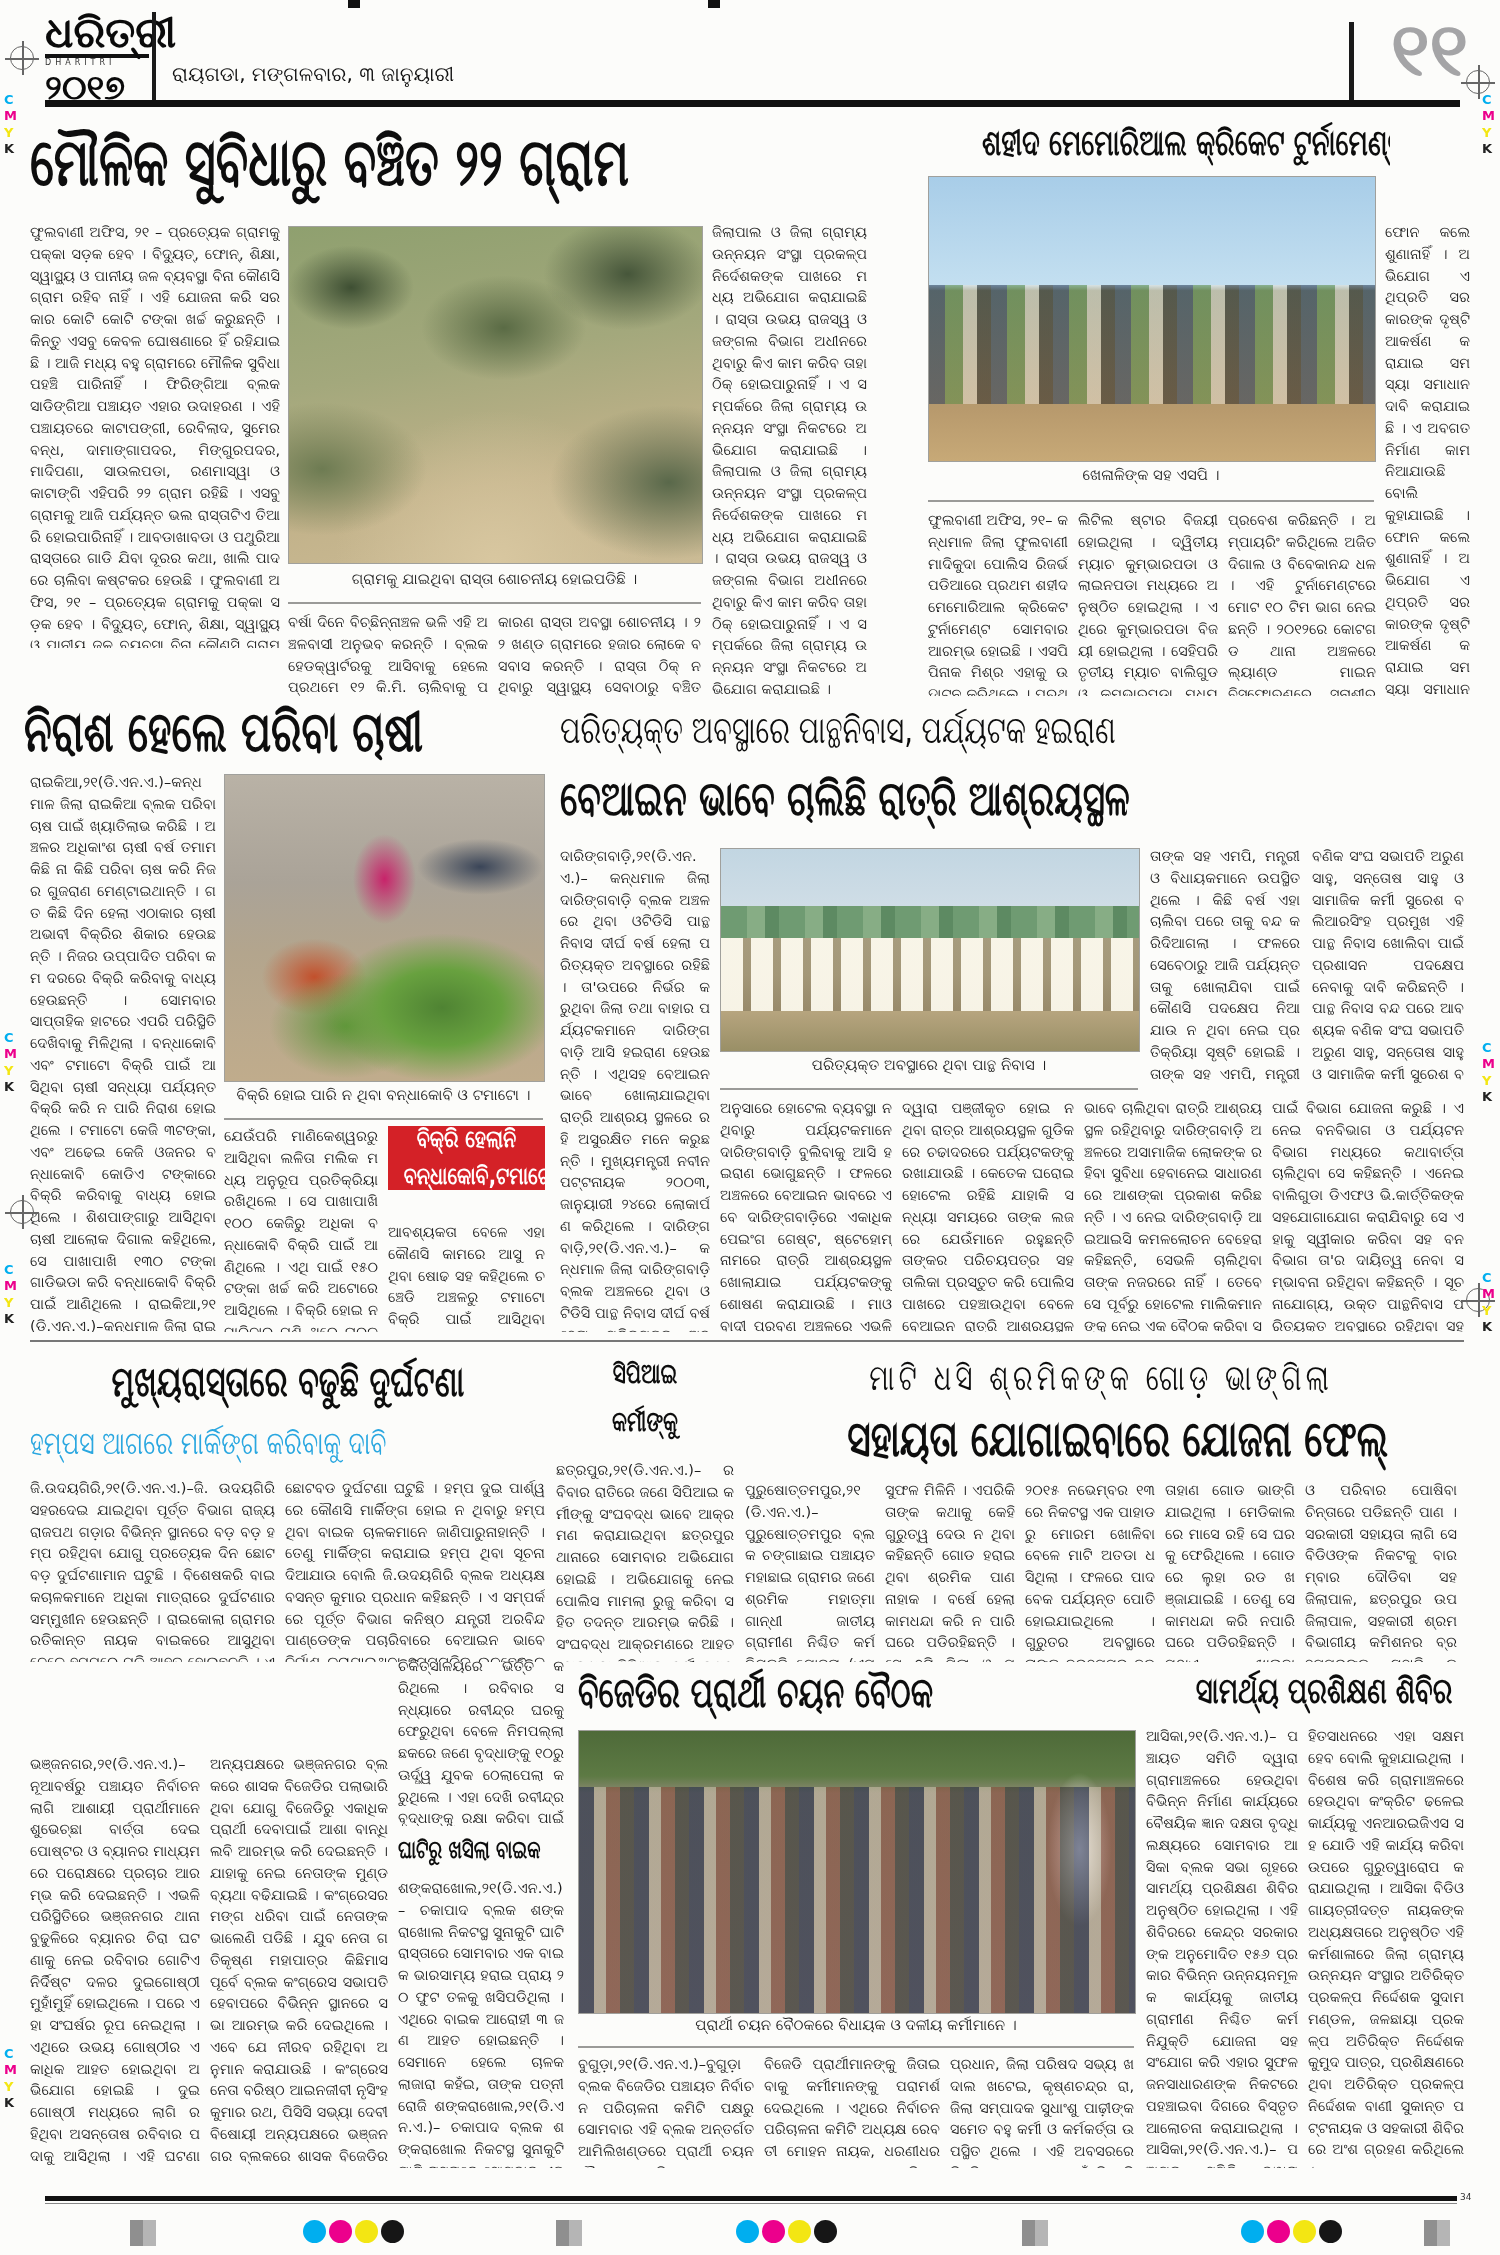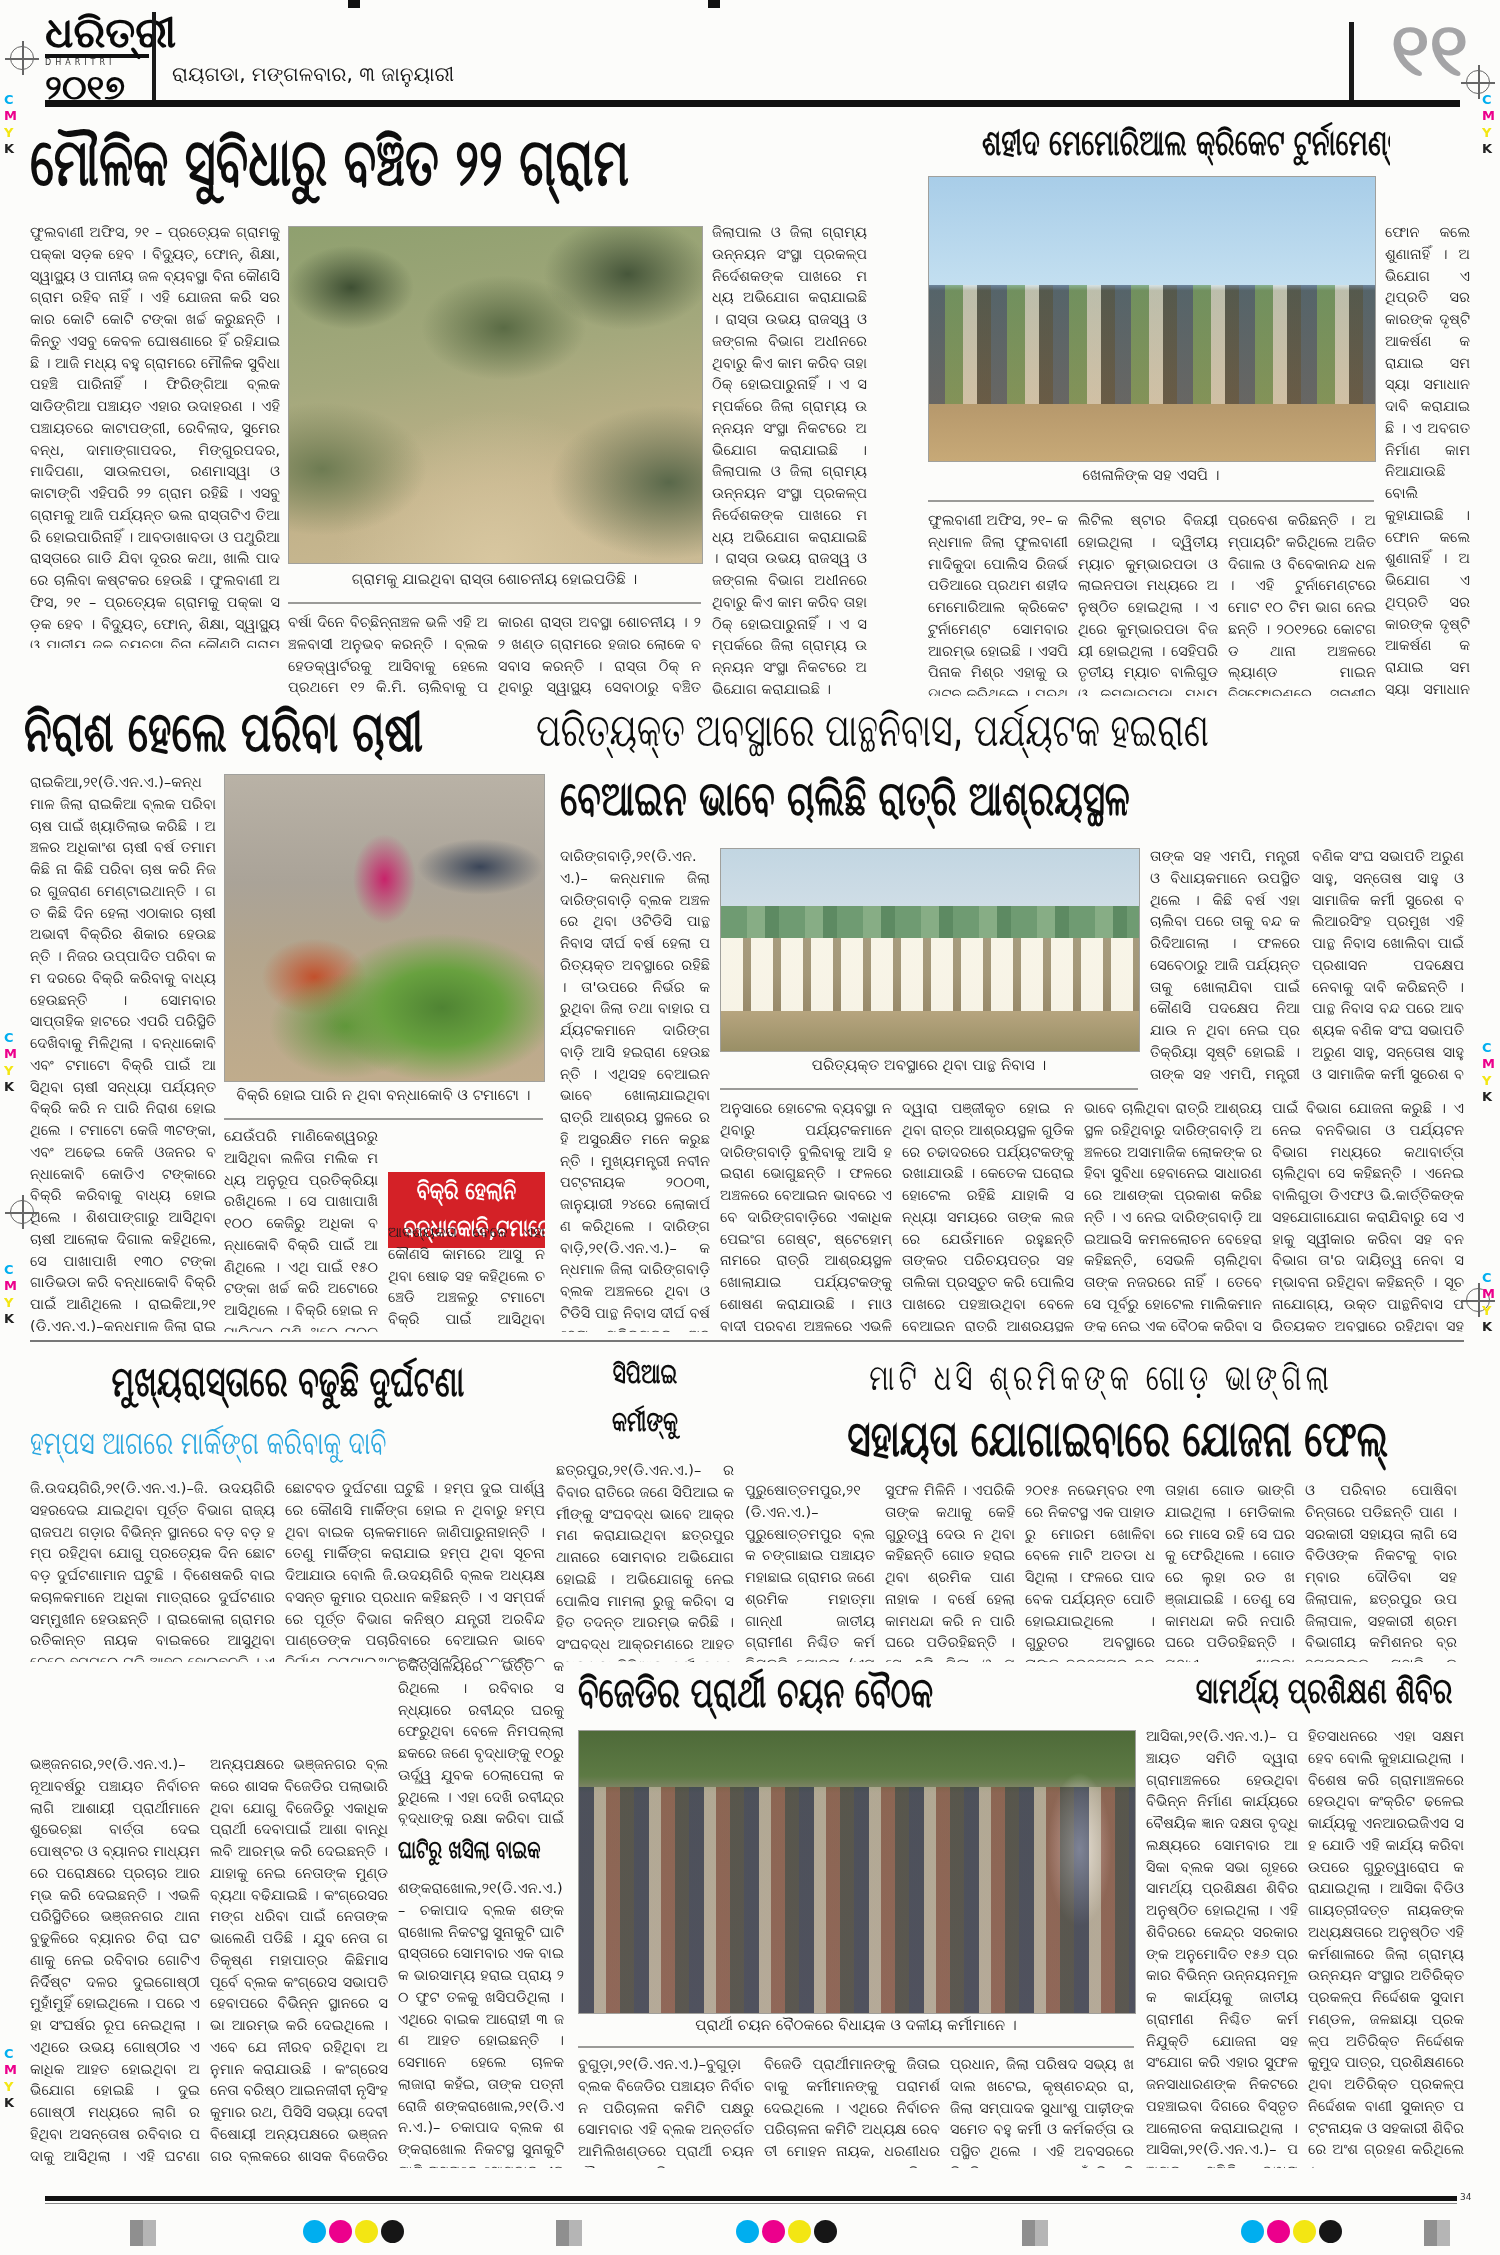--- a/index.html
+++ b/index.html
@@ -109,27 +109,27 @@
   <div class="b body-col" style="left:928px;top:510px;width:140px;height:186px">ଫୁଲବାଣୀ ଅଫିସ, ୨୧– କନ୍ଧମାଳ ଜିଲା ଫୁଲବାଣୀ ମାଦିକୁଦା ପୋଲିସ ରିଜର୍ଭ ପଡିଆରେ ପ୍ରଥମ ଶହୀଦ ମେମୋରିଆଲ କ୍ରିକେଟ ଟୁର୍ନାମେଣ୍ଟ ସୋମବାର ଆରମ୍ଭ ହୋଇଛି । ଏସପି ପିନାକ ମିଶ୍ର ଏହାକୁ ଉଦ୍ଘାଟନ କରିଥିଲେ । ପ୍ରଥମ ଦିନରେ ୩ଟି ମ୍ୟାଚ ଖେଳାଯାଇଥିଲା । ୧୦ ଓଭର ବିଶିଷ୍ଟ ପ୍ରଥମ ମ୍ୟାଚ ଲାୟନ୍ସ ଏକାଦଶ ସହିତ ଲିଟିଲ ଷ୍ଟାରର ହୋଇଥିଲା ।</div>
   <div class="b body-col" style="left:1078px;top:510px;width:140px;height:186px">ଲିଟିଲ ଷ୍ଟାର ବିଜୟୀ ହୋଇଥିଲା । ଦ୍ୱିତୀୟ ମ୍ୟାଚ କୁମ୍ଭାରପଡା ଓ ଲାଇନପଡା ମଧ୍ୟରେ ଅନୁଷ୍ଠିତ ହୋଇଥିଲା । ଏଥିରେ କୁମ୍ଭାରପଡା ବିଜୟୀ ହୋଇଥିଲା । ସେହିପରି ତୃତୀୟ ମ୍ୟାଚ ବାଲିଗୁଡ ଓ କୁମ୍ଭାରପଡା ମଧ୍ୟରେ ହୋଇଥିଲା । ଏଥିରେ ମଧ୍ୟ କୁମ୍ଭାରପଡା ବିଜୟୀ ହୋଇଥିଲା । ଲିଟିଲ ଷ୍ଟାର ଓ କୁମ୍ଭାରପଡା ପ୍ରଥମ ଦୁଇଟି ଦଳ ଭାବେ ସେମିଫାଇନାଲକୁ</div>
   <div class="b body-col" style="left:1228px;top:510px;width:148px;height:186px">ପ୍ରବେଶ କରିଛନ୍ତି । ଅମ୍ପାୟରିଂ କରିଥିଲେ ଅଜିତ ଦିଗାଲ ଓ ବିବେକାନନ୍ଦ ଧଳ । ଏହି ଟୁର୍ନାମେଣ୍ଟରେ ମୋଟ ୧୦ ଟିମ ଭାଗ ନେଇଛନ୍ତି । ୨୦୧୨ରେ କୋଟଗଡ ଥାନା ଅଞ୍ଚଳରେ ଲ୍ୟାଣ୍ଡ ମାଇନ ବିସ୍ଫୋରଣରେ ସୁନାଶୀର ମହାନ୍ତି, ଉମାକାନ୍ତ ଜାନି ଓ ସଂଗ୍ରାମ କୁମାର ଲେଙ୍କା ଶହୀଦ ହୋଇଥିଲେ । ସେମାନଙ୍କ ଉଦ୍ଦେଶ୍ୟରେ ଏହି ଟୁର୍ନାମେଣ୍ଟ କରାଯାଉଛି ।</div>
 
   <div class="b hl" style="left:24px;top:702px;width:515px;height:62px;font-size:56px;line-height:60px"><span>ନିରାଶ ହେଲେ ପରିବା ଚାଷୀ</span></div>
   <div class="b body-col" style="left:30px;top:772px;width:186px;height:560px">ରାଇକିଆ,୨୧(ଡି.ଏନ.ଏ.)–କନ୍ଧମାଳ ଜିଲା ରାଇକିଆ ବ୍ଲକ ପରିବା ଚାଷ ପାଇଁ ଖ୍ୟାତିଲାଭ କରିଛି । ଅଞ୍ଚଳର ଅଧିକାଂଶ ଚାଷୀ ବର୍ଷ ତମାମ କିଛି ନା କିଛି ପରିବା ଚାଷ କରି ନିଜର ଗୁଜରାଣ ମେଣ୍ଟାଇଥାନ୍ତି । ଗତ କିଛି ଦିନ ହେଲା ଏଠାକାର ଚାଷୀ ଅଭାବୀ ବିକ୍ରିର ଶିକାର ହେଉଛନ୍ତି । ନିଜର ଉପ୍ପାଦିତ ପରିବା କମ ଦରରେ ବିକ୍ରି କରିବାକୁ ବାଧ୍ୟ ହେଉଛନ୍ତି । ସୋମବାର ସାପ୍ତାହିକ ହାଟରେ ଏପରି ପରିସ୍ଥିତି ଦେଖିବାକୁ ମିଳିଥିଲା । ବନ୍ଧାକୋବି ଏବଂ ଟମାଟୋ ବିକ୍ରି ପାଇଁ ଆସିଥିବା ଚାଷୀ ସନ୍ଧ୍ୟା ପର୍ଯ୍ୟନ୍ତ ବିକ୍ରି କରି ନ ପାରି ନିରାଶ ହୋଇଥିଲେ । ଟମାଟୋ କେଜି ୩ଟଙ୍କା, ଏବଂ ଅଢେଇ କେଜି ଓଜନର ବନ୍ଧାକୋବି କୋଡିଏ ଟଙ୍କାରେ ବିକ୍ରି କରିବାକୁ ବାଧ୍ୟ ହୋଇଥିଲେ । ଶିଶପାଙ୍ଗାରୁ ଆସିଥିବା ଚାଷୀ ଆଲୋକ ଦିଗାଲ କହିଥିଲେ, ସେ ପାଖାପାଖି ୧୩୦ ଟଙ୍କା ଗାଡିଭଡା କରି ବନ୍ଧାକୋବି ବିକ୍ରି ପାଇଁ ଆଣିଥିଲେ । ରାଇକିଆ,୨୧(ଡି.ଏନ.ଏ.)–କନ୍ଧମାଳ ଜିଲା ରାଇକିଆ ବ୍ଲକ ପରିବା ଚାଷ ପାଇଁ ଖ୍ୟାତିଲାଭ କରିଛି । ଅଞ୍ଚଳର ଅଧିକାଂଶ ଚାଷୀ ବର୍ଷ ତମାମ କିଛି ନା କିଛି ପରିବା ଚାଷ କରି ନିଜର ଗୁଜରାଣ ମେଣ୍ଟାଇଥାନ୍ତି । ଗତ କିଛି ଦିନ ହେଲା ଏଠାକାର ଚାଷୀ ଅଭାବୀ ବିକ୍ରିର ଶିକାର ହେଉଛନ୍ତି । ନିଜର ଉପ୍ପାଦିତ ପରିବା କମ ଦରରେ ବିକ୍ରି କରିବାକୁ ବାଧ୍ୟ ହେଉଛନ୍ତି । ସୋମବାର ସାପ୍ତାହିକ ହାଟରେ ଏପରି ପରିସ୍ଥିତି ଦେଖିବାକୁ ମିଳିଥିଲା । ବନ୍ଧାକୋବି ଏବଂ ଟମାଟୋ ବିକ୍ରି ପାଇଁ ଆସିଥିବା ଚାଷୀ ସନ୍ଧ୍ୟା ପର୍ଯ୍ୟନ୍ତ ବିକ୍ରି କରି ନ ପାରି ନିରାଶ ହୋଇଥିଲେ । ଟମାଟୋ କେଜି ୩ଟଙ୍କା, ଏବଂ ଅଢେଇ କେଜି ଓଜନର ବନ୍ଧାକୋବି କୋଡିଏ ଟଙ୍କାରେ ବିକ୍ରି କରିବାକୁ ବାଧ୍ୟ ହୋଇଥିଲେ । ଶିଶପାଙ୍ଗାରୁ ଆସିଥିବା ଚାଷୀ ଆଲୋକ ଦିଗାଲ କହିଥିଲେ, ସେ ପାଖାପାଖି ୧୩୦ ଟଙ୍କା ଗାଡିଭଡା କରି ବନ୍ଧାକୋବି ବିକ୍ରି ପାଇଁ ଆଣିଥିଲେ ।</div>
   <div class="b photo photo-veg" style="left:224px;top:774px;width:319px;height:306px"></div>
   <div class="b caption" style="left:224px;top:1086px;width:319px;height:28px">ବିକ୍ରି ହୋଇ ପାରି ନ ଥିବା ବନ୍ଧାକୋବି ଓ ଟମାଟୋ ।</div>
   <div class="b hrule" style="left:224px;top:1118px;width:319px"></div>
   <div class="b body-col" style="left:224px;top:1126px;width:154px;height:206px">ଯେଉଁପରି ମାଣିକେଶ୍ୱରରୁ ଆସିଥିବା ଲଳିତା ମଲିକ ମଧ୍ୟ ଅନୁରୂପ ପ୍ରତିକ୍ରିୟା ରଖିଥିଲେ । ସେ ପାଖାପାଖି ୧୦୦ କେଜିରୁ ଅଧିକା ବନ୍ଧାକୋବି ବିକ୍ରି ପାଇଁ ଆଣିଥିଲେ । ଏଥି ପାଇଁ ୧୫୦ ଟଙ୍କା ଖର୍ଚ୍ଚ କରି ଅଟୋରେ ଆସିଥିଲେ । ବିକ୍ରି ହୋଇ ନ ପାରିବାରୁ ପୁଣି ଥରେ ଘରକୁ ଫେରାଇ ନେବାକୁ ଚାହିଁ ନ ଥିଲେ ।</div>
-  <div class="b redbox" style="left:388px;top:1172px;width:157px;height:76px">
+  <div class="b redbox" style="left:388px;top:1126px;width:157px;height:64px">
     <span>ବିକ୍ରି ହେଲାନି</span>
     <span>ବନ୍ଧାକୋବି,ଟମାଟୋ</span>
   </div>
   <div class="b body-col" style="left:388px;top:1222px;width:157px;height:110px">ଆବଶ୍ୟକତା ବେଳେ ଏହା କୌଣସି କାମରେ ଆସୁ ନ ଥିବା ଷୋଢ ସହ କହିଥିଲେ ଚଞ୍ଚେଡି ଅଞ୍ଚଳରୁ ଟମାଟୋ ବିକ୍ରି ପାଇଁ ଆସିଥିବା ବିଦେଶୀ ନାୟକ । ସେ ଟମାଟୋ କିଲୋପ୍ରତି ୩ ଟଙ୍କାରେ ବିକ୍ରି କରିଥିଲେ ।</div>
 
-  <div class="b hl kick" style="left:536px;top:704px;width:900px;height:54px;font-size:46px;line-height:52px"><span>ପରିତ୍ୟକ୍ତ ଅବସ୍ଥାରେ ପାନ୍ଥନିବାସ, ପର୍ଯ୍ୟଟକ ହଇରାଣ</span></div>
+  <div class="b hl kick" style="left:560px;top:704px;width:900px;height:54px;font-size:38px;line-height:52px"><span>ପରିତ୍ୟକ୍ତ ଅବସ୍ଥାରେ ପାନ୍ଥନିବାସ, ପର୍ଯ୍ୟଟକ ହଇରାଣ</span></div>
   <div class="b hl" style="left:560px;top:766px;width:790px;height:66px;font-size:48px;line-height:64px"><span>ବେଆଇନ ଭାବେ ଚାଲିଛି ରାତ୍ରି ଆଶ୍ରୟସ୍ଥଳ</span></div>
   <div class="b body-col" style="left:560px;top:846px;width:150px;height:486px">ଦାରିଙ୍ଗବାଡ଼ି,୨୧(ଡି.ଏନ.ଏ.)– କନ୍ଧମାଳ ଜିଲା ଦାରିଙ୍ଗବାଡ଼ି ବ୍ଲକ ଅଞ୍ଚଳରେ ଥିବା ଓଟିଡିସି ପାନ୍ଥ ନିବାସ ଦୀର୍ଘ ବର୍ଷ ହେଲା ପରିତ୍ୟକ୍ତ ଅବସ୍ଥାରେ ରହିଛି । ତା'ଉପରେ ନିର୍ଭର କରୁଥିବା ଜିଲା ତଥା ବାହାର ପର୍ଯ୍ୟଟକମାନେ ଦାରିଙ୍ଗବାଡ଼ି ଆସି ହଇରାଣ ହେଉଛନ୍ତି । ଏଥିସହ ବେଆଇନ ଭାବେ ଖୋଲାଯାଇଥିବା ରାତ୍ରି ଆଶ୍ରୟ ସ୍ଥଳରେ ରହି ଅସୁରକ୍ଷିତ ମନେ କରୁଛନ୍ତି । ମୁଖ୍ୟମନ୍ତ୍ରୀ ନବୀନ ପଟ୍ଟନାୟକ ୨୦୦୩, ଜାନୁୟାରୀ ୨୪ରେ ଲୋକାର୍ପଣ କରିଥିଲେ । ଦାରିଙ୍ଗବାଡ଼ି,୨୧(ଡି.ଏନ.ଏ.)– କନ୍ଧମାଳ ଜିଲା ଦାରିଙ୍ଗବାଡ଼ି ବ୍ଲକ ଅଞ୍ଚଳରେ ଥିବା ଓଟିଡିସି ପାନ୍ଥ ନିବାସ ଦୀର୍ଘ ବର୍ଷ ହେଲା ପରିତ୍ୟକ୍ତ ଅବସ୍ଥାରେ ରହିଛି । ତା'ଉପରେ ନିର୍ଭର କରୁଥିବା ଜିଲା ତଥା ବାହାର ପର୍ଯ୍ୟଟକମାନେ ଦାରିଙ୍ଗବାଡ଼ି ଆସି ହଇରାଣ ହେଉଛନ୍ତି । ଏଥିସହ ବେଆଇନ ଭାବେ ଖୋଲାଯାଇଥିବା ରାତ୍ରି ଆଶ୍ରୟ ସ୍ଥଳରେ ରହି ଅସୁରକ୍ଷିତ ମନେ କରୁଛନ୍ତି । ମୁଖ୍ୟମନ୍ତ୍ରୀ ନବୀନ ପଟ୍ଟନାୟକ ୨୦୦୩, ଜାନୁୟାରୀ ୨୪ରେ ଲୋକାର୍ପଣ କରିଥିଲେ ।</div>
   <div class="b photo photo-building" style="left:720px;top:848px;width:418px;height:202px">
       <i class="roof"></i>
       <i class="cols"></i>
     </div>
   <div class="b caption" style="left:720px;top:1056px;width:418px;height:28px">ପରିତ୍ୟକ୍ତ ଅବସ୍ଥାରେ ଥିବା ପାନ୍ଥ ନିବାସ ।</div>
   <div class="b hrule" style="left:720px;top:1088px;width:418px"></div>
   <div class="b body-col" style="left:1150px;top:846px;width:150px;height:238px">ତାଙ୍କ ସହ ଏମପି, ମନ୍ତ୍ରୀ ଓ ବିଧାୟକମାନେ ଉପସ୍ଥିତ ଥିଲେ । କିଛି ବର୍ଷ ଏହା ଚାଲିବା ପରେ ତାକୁ ବନ୍ଦ କରିଦିଆଗଲା । ଫଳରେ ସେବେଠାରୁ ଆଜି ପର୍ଯ୍ୟନ୍ତ ତାକୁ ଖୋଲାଯିବା ପାଇଁ କୌଣସି ପଦକ୍ଷେପ ନିଆଯାଉ ନ ଥିବା ନେଇ ପ୍ରତିକ୍ରିୟା ସୃଷ୍ଟି ହୋଇଛି । ତାଙ୍କ ସହ ଏମପି, ମନ୍ତ୍ରୀ ଓ ବିଧାୟକମାନେ ଉପସ୍ଥିତ ଥିଲେ । କିଛି ବର୍ଷ ଏହା ଚାଲିବା ପରେ ତାକୁ ବନ୍ଦ କରିଦିଆଗଲା । ଫଳରେ ସେବେଠାରୁ ଆଜି ପର୍ଯ୍ୟନ୍ତ ତାକୁ ଖୋଲାଯିବା ପାଇଁ କୌଣସି ପଦକ୍ଷେପ ନିଆଯାଉ ନ ଥିବା ନେଇ ପ୍ରତିକ୍ରିୟା ସୃଷ୍ଟି ହୋଇଛି ।</div>
   <div class="b body-col" style="left:1312px;top:846px;width:152px;height:238px">ବଣିକ ସଂଘ ସଭାପତି ଅରୁଣ ସାହୁ, ସନ୍ତୋଷ ସାହୁ ଓ ସାମାଜିକ କର୍ମୀ ସୁରେଶ ବଲିଆରସିଂହ ପ୍ରମୁଖ ଏହି ପାନ୍ଥ ନିବାସ ଖୋଲିବା ପାଇଁ ପ୍ରଶାସନ ପଦକ୍ଷେପ ନେବାକୁ ଦାବି କରିଛନ୍ତି । ପାନ୍ଥ ନିବାସ ବନ୍ଦ ପରେ ଆବଶ୍ୟକ ବଣିକ ସଂଘ ସଭାପତି ଅରୁଣ ସାହୁ, ସନ୍ତୋଷ ସାହୁ ଓ ସାମାଜିକ କର୍ମୀ ସୁରେଶ ବଲିଆରସିଂହ ପ୍ରମୁଖ ଏହି ପାନ୍ଥ ନିବାସ ଖୋଲିବା ପାଇଁ ପ୍ରଶାସନ ପଦକ୍ଷେପ ନେବାକୁ ଦାବି କରିଛନ୍ତି । ପାନ୍ଥ ନିବାସ ବନ୍ଦ ପରେ ଆବଶ୍ୟକ</div>

